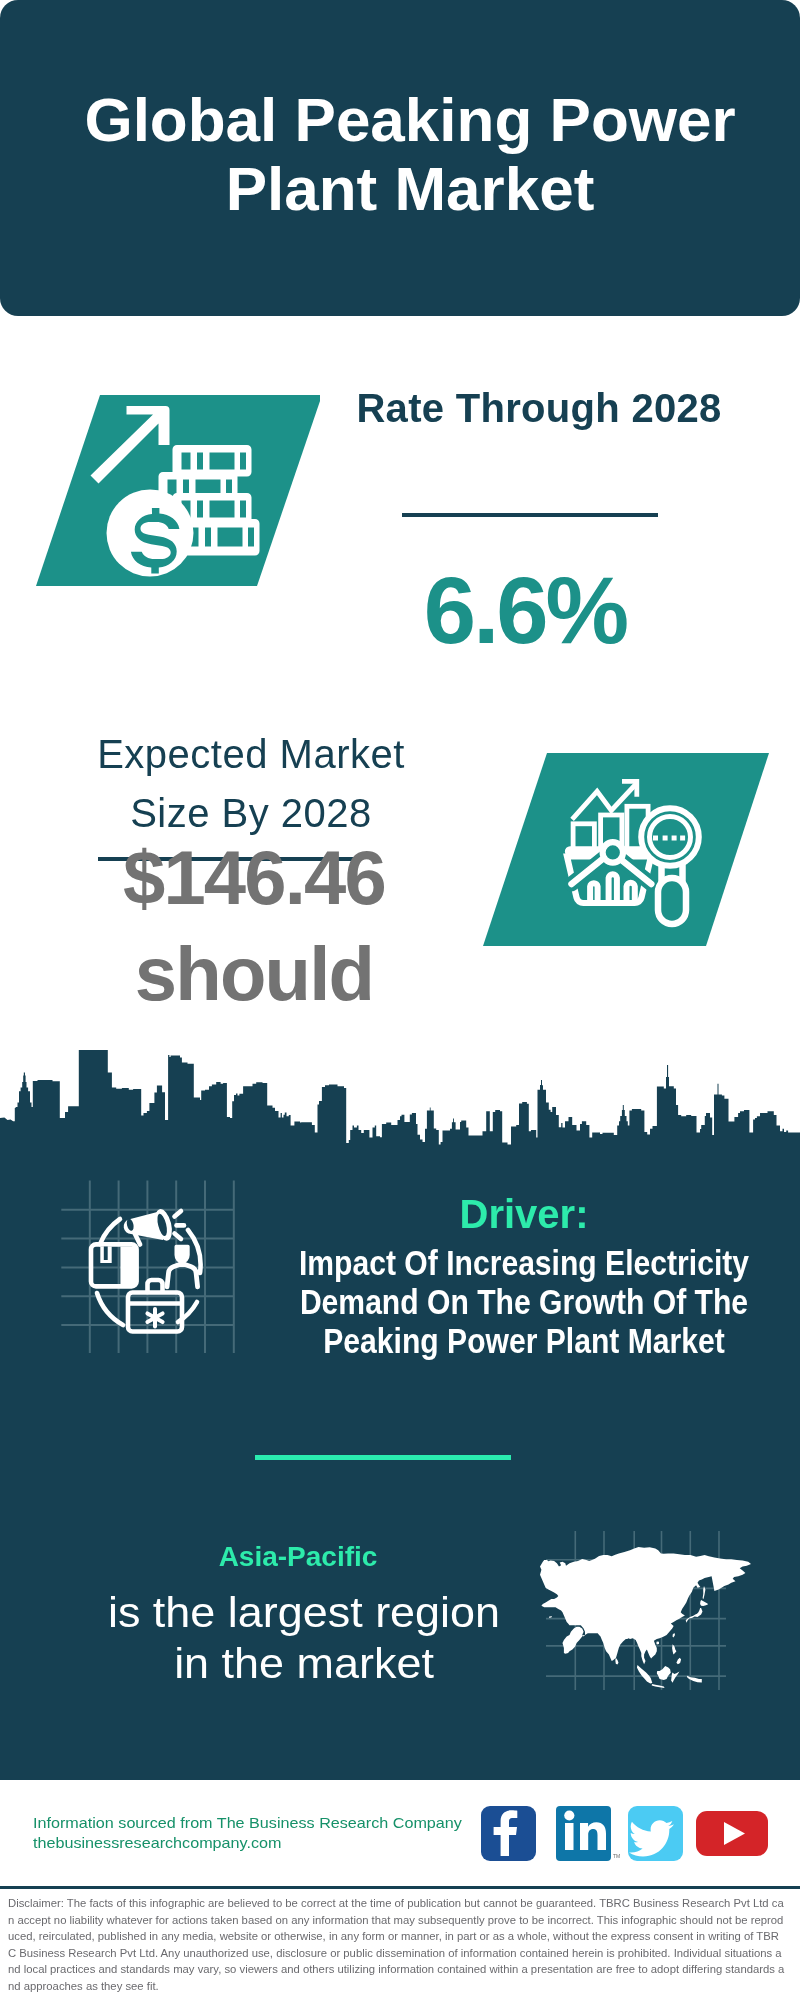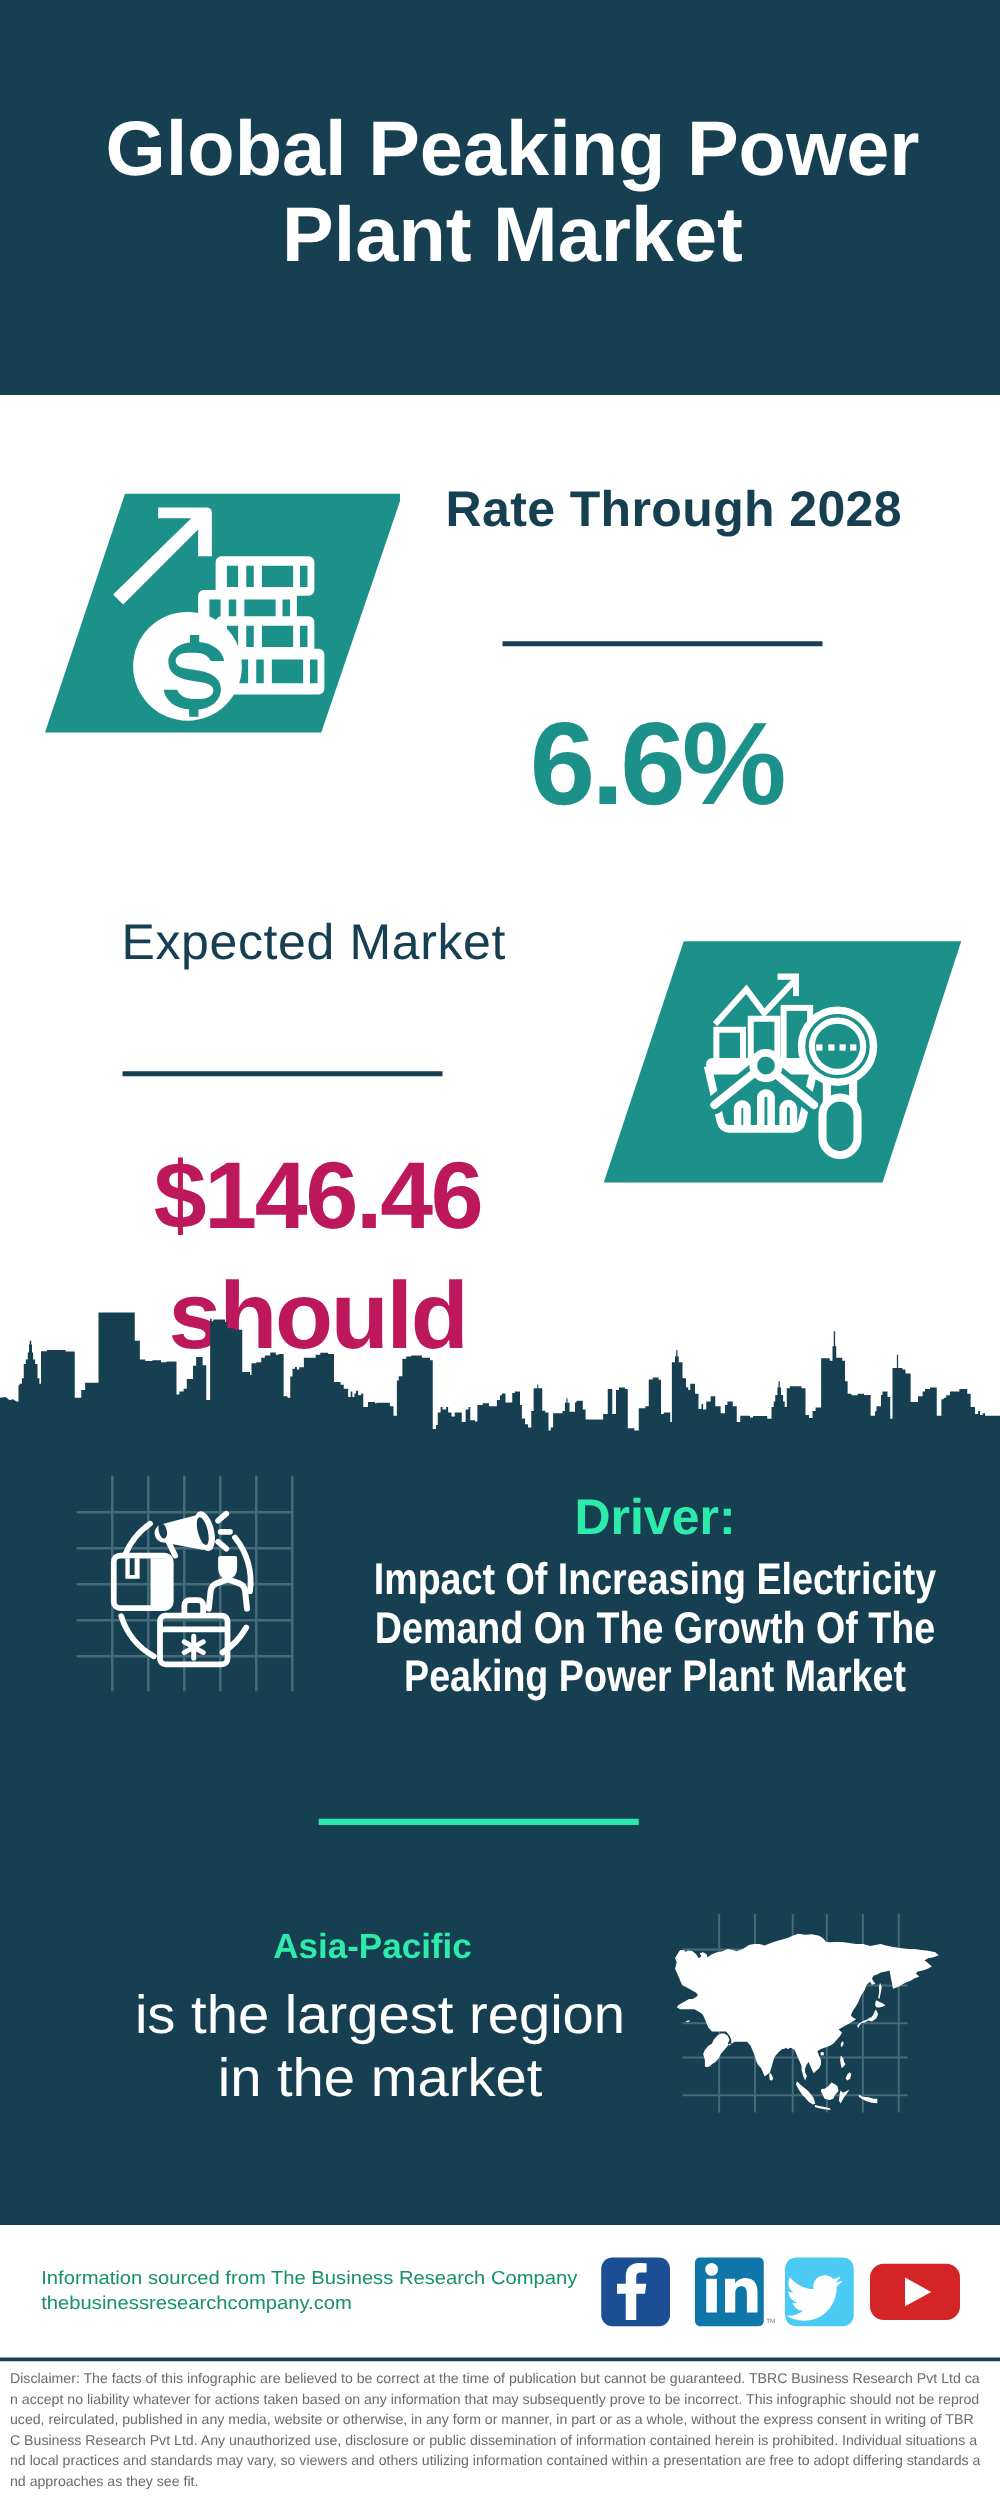--- a/index.html
+++ b/index.html
@@ -1,20 +1,20 @@
 <!DOCTYPE html>
 <html><head>
 <meta charset="utf-8">
 <style>
   html,body{margin:0;padding:0;}
   body{width:800px;height:2000px;background:#ffffff;font-family:"Liberation Sans",sans-serif;}
   .page{position:relative;width:800px;height:2000px;overflow:hidden;background:#fff;}
 
   
-  .header{position:absolute;left:0;top:0;width:800px;height:316px;background:#164052;}
+  .header{position:absolute;left:0;top:0;width:800px;height:316px;background:#164052;border-radius:18px;}
   .title{position:absolute;left:10px;top:85px;width:800px;text-align:center;color:#fff;
          font-weight:bold;font-size:62px;line-height:69px;}
 
   
   .darkband{position:absolute;left:0;top:1155px;width:800px;height:625px;background:#164052;z-index:1;}
   .skyline{position:absolute;left:0;top:1040px;width:800px;height:120px;z-index:2;}
   .icon-driver{position:absolute;left:55px;top:1175px;z-index:3;}
   .icon-map{position:absolute;left:535px;top:1495px;z-index:3;}
   .d-title{position:absolute;left:374px;top:1192px;width:300px;text-align:center;color:#2DEBAB;
            font-weight:bold;font-size:40px;line-height:44px;z-index:3;}
@@ -32,21 +32,21 @@
 
   .g-head{position:absolute;left:354px;top:380px;width:370px;text-align:center;color:#164052;
           font-weight:bold;font-size:40px;line-height:56.5px;letter-spacing:0.3px;}
   .g-rule{position:absolute;left:402px;top:513px;width:256px;height:4px;background:#164052;}
   .g-val{position:absolute;left:370px;top:564px;width:310px;text-align:center;color:#1C9189;
          font-weight:bold;font-size:94px;line-height:94px;letter-spacing:-3px;}
 
   .s-head{position:absolute;left:66px;top:725px;width:370px;text-align:center;color:#164052;
           font-weight:normal;font-size:40px;line-height:59px;letter-spacing:0.5px;}
   .s-rule{position:absolute;left:98px;top:857px;width:256px;height:4px;background:#164052;}
-  .s-val{position:absolute;left:69px;top:909px;width:370px;text-align:center;color:#be185d;
+  .s-val{position:absolute;left:69px;top:830px;width:370px;text-align:center;color:#737373;
          font-weight:bold;font-size:76px;line-height:96px;letter-spacing:-1.8px;}
 
   
   .footer{position:absolute;left:0;top:1780px;width:800px;height:220px;background:#fff;z-index:3;}
   .src{position:absolute;left:33px;top:1813px;color:#169169;font-size:15px;line-height:19.9px;
         z-index:4;white-space:nowrap;transform:scaleX(1.077);transform-origin:0 0;}
   .disclaimer{position:absolute;left:8px;top:1895px;width:779px;background:transparent;
               color:#6a6a6e;font-size:11.3px;line-height:16.6px;text-align:left;z-index:4;
               word-break:break-all;}
   .social{position:absolute;left:470px;top:1800px;z-index:4;}
@@ -143,20 +143,21 @@
           <rect x="662.6" y="835.5" width="5" height="5"></rect>
           <rect x="671.6" y="835.5" width="5" height="5"></rect>
           <rect x="680.1" y="835.5" width="5" height="5"></rect>
         </g>
       </g>
     </g>
   </svg>
 
   <div class="s-head">
     <div>Expected Market</div>
+    <div>Size By 2028</div>
   </div>
   <div class="s-rule"></div>
   <div class="s-val">
     <div>$146.46</div>
     <div>should</div>
   </div>
 
   <svg class="icon-driver" width="200" height="190" viewBox="55 1175 200 190">
     <g stroke="#456A78" stroke-width="2" fill="none">
       <path d="M89.8,1180.5 V1353"></path>

